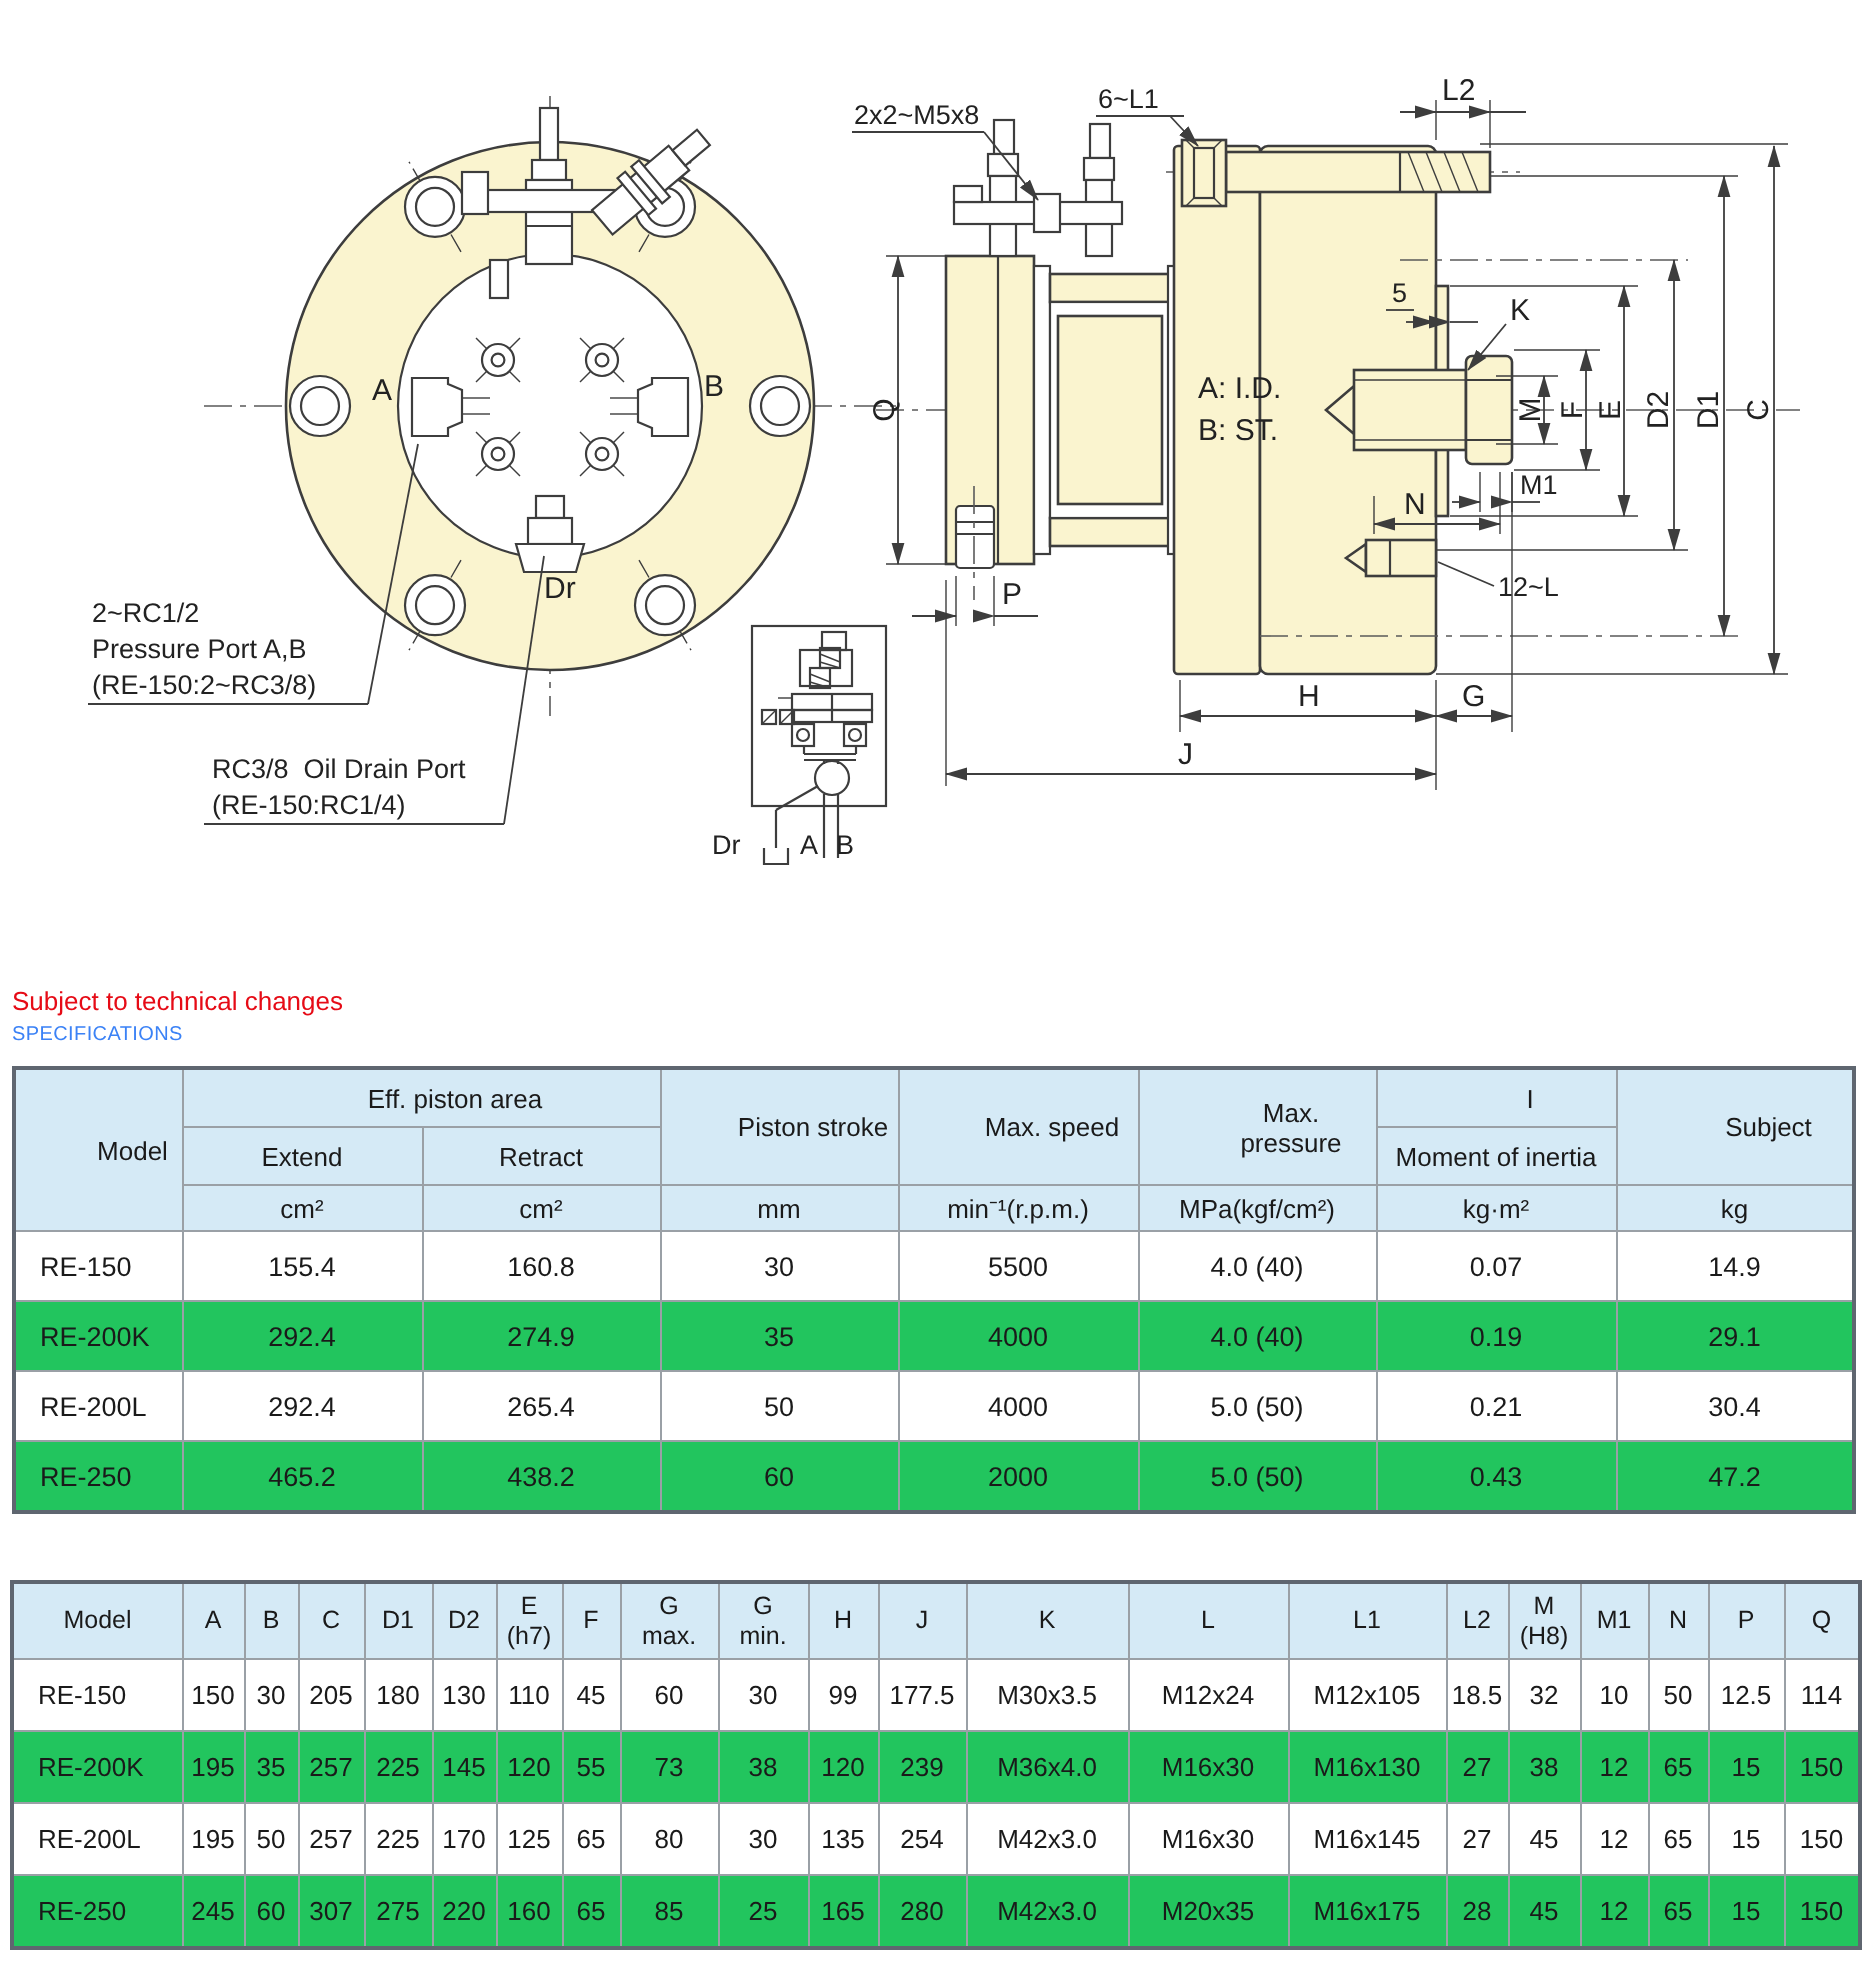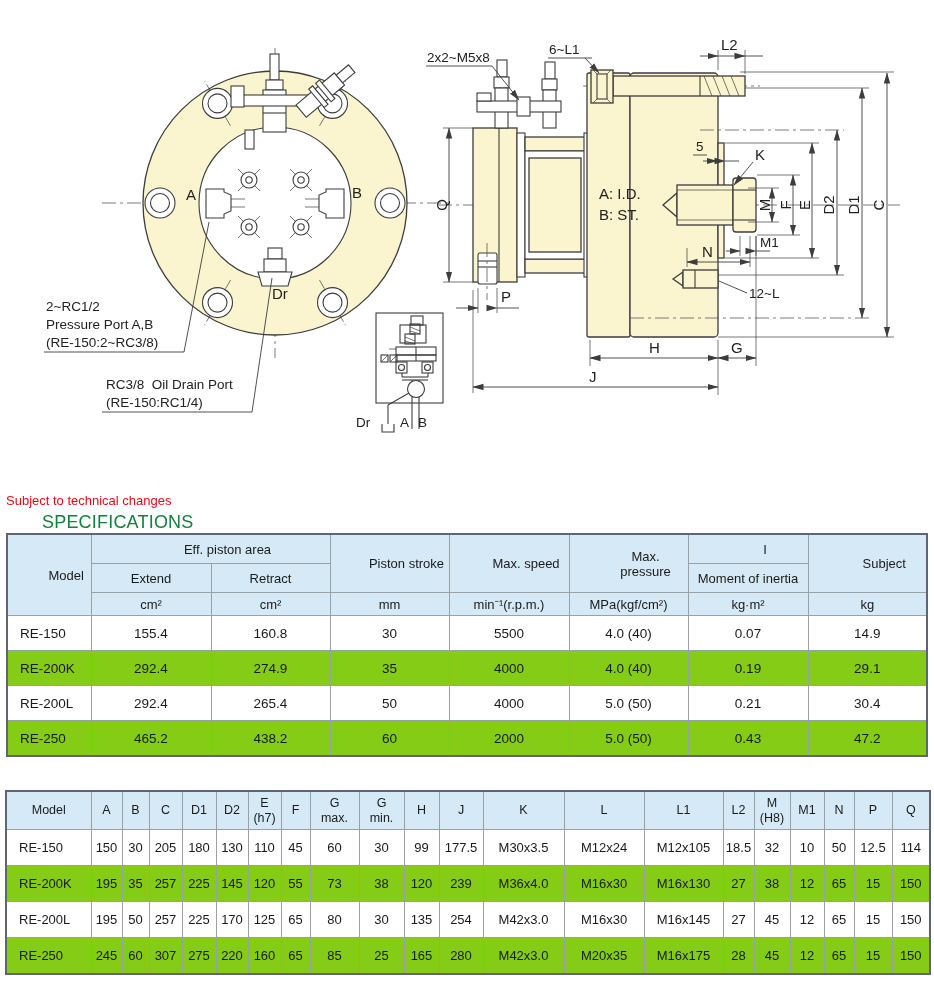--- a/index.html
+++ b/index.html
@@ -1,36 +1,36 @@
 <!DOCTYPE html>
 <html><head>
 <meta charset="utf-8">
 <style>
   html,body{margin:0;padding:0;background:#fff;}
   body{width:934px;height:981px;position:relative;font-family:"Liberation Sans",sans-serif;color:#1a1a1a;}
   #drawing{position:absolute;left:0;top:0;}
   .red-note{position:absolute;left:6px;top:493px;font-size:13px;color:#e60b16;text-align:center;}
-  .sec-title{position:absolute;left:6px;font-size:18px;color:#15803d;letter-spacing:.2px;margin-left:36px;}
+  .sec-title{position:absolute;left:6px;font-size:10px;color:#3b82f6;letter-spacing:.2px;}
   #spec-title{top:512px;}
   #dim-title{top:797px;}
   table{border-collapse:collapse;table-layout:fixed;background:#fff;}
   #spec-table{position:absolute;left:6px;top:533px;width:920px;}
   #dims-table{position:absolute;left:5px;top:790px;width:924px;}
   th,td{border:1px solid #9aa0a6;text-align:center;overflow:hidden;padding:0 2px;}
   table{border:2px solid #5f6670;}
   thead th{background:#d5eaf6;font-weight:normal;}
   #spec-table thead th{font-size:13px;}
   #spec-table .units th{font-size:13px;height:22px;}
   #spec-table td{font-size:13.5px;height:34px;}
   #spec-table .r1 th{height:28px;padding-left:36px;}
   #spec-table .r2 th{height:28px;}
   #dims-table thead th{font-size:12.5px;height:37px;white-space:pre-line;line-height:1.15;}
   #dims-table td{font-size:13px;height:35px;}
   td.model{text-align:left;padding-left:12px;}
-  tr.alt td{background:#84cc16;}
+  tr.alt td{background:#22c55e;}
   svg text{fill:#222;}
   .lbl{font-size:15px;}
   .note{font-size:13.5px;white-space:pre;}
   .sml{font-size:13.5px;}
 </style>
 </head>
 <body>
 
 <svg id="drawing" width="934" height="492" viewBox="0 0 934 492">
   <defs>

